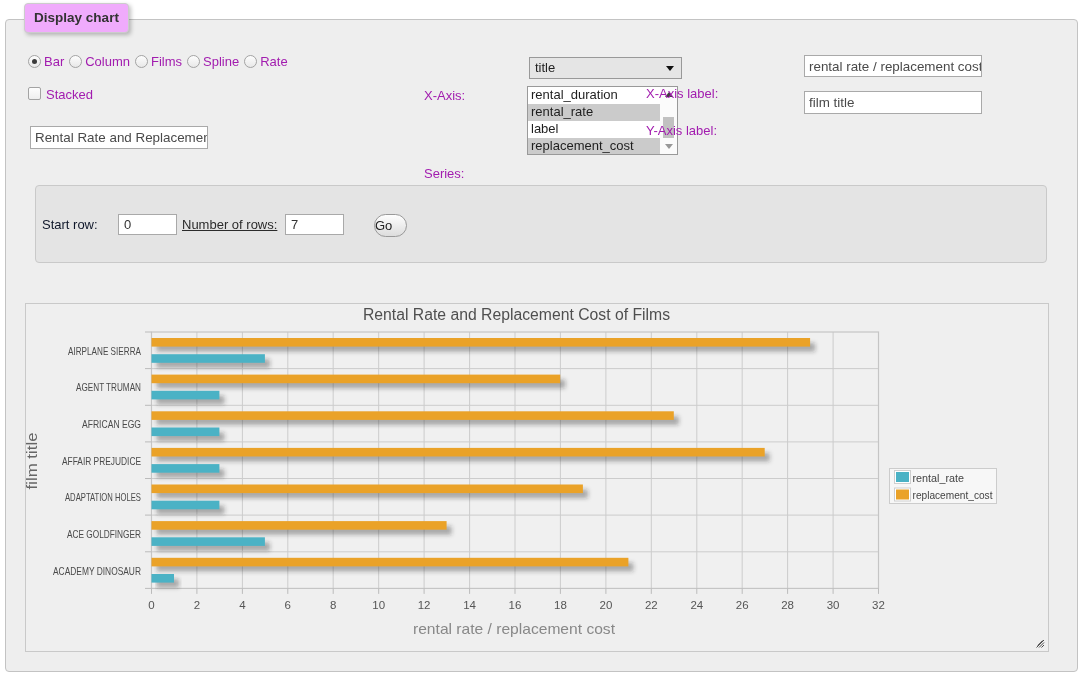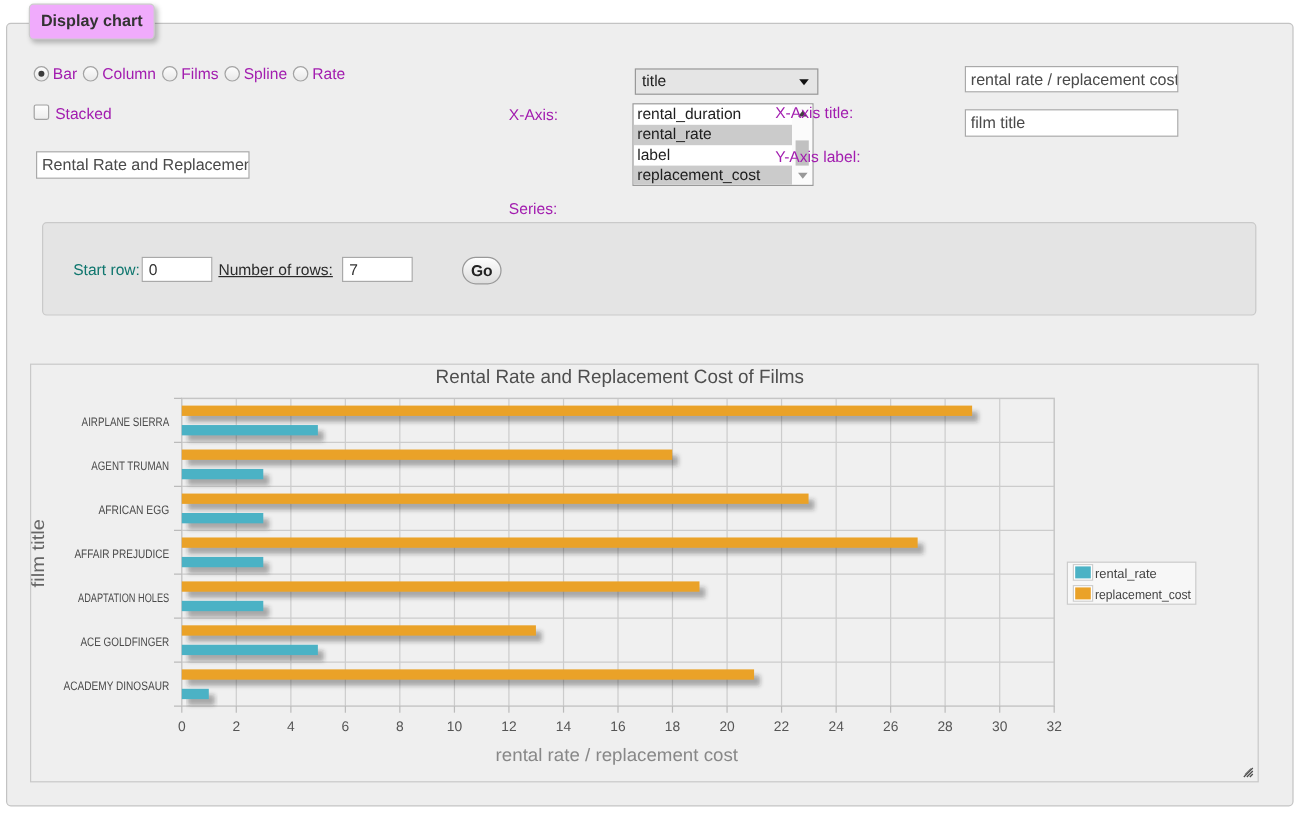--- a/index.html
+++ b/index.html
@@ -25,25 +25,25 @@
 #mlist .it { height:17px; font-size:13px; line-height:16px; color:#1e1e1e; padding-left:3px; white-space:nowrap; }
 #mlist .it.sel { background:#cbcbcb; }
 #sbar { position:absolute; right:0; top:0; width:17px; height:67px; background:#fbfbfb; }
 #sbar .up { position:absolute; top:5px; left:4.5px; width:0; height:0; border-left:4px solid transparent; border-right:4px solid transparent; border-bottom:5px solid #404040; }
 #sbar .dn { position:absolute; bottom:5px; left:4.5px; width:0; height:0; border-left:4px solid transparent; border-right:4px solid transparent; border-top:5px solid #989898; }
 #sbar .th { position:absolute; top:30px; left:3px; width:11px; height:21px; background:#c1c1c1; }
 #xal { left:804px; top:55px; width:178px; height:22px; }
 #yal { left:804px; top:91px; width:178px; height:23px; }
 #rowbox { position:absolute; left:35px; top:185px; width:1012px; height:77.5px; background:#e4e4e4; border:1px solid #c9c9c9; border-radius:4px; }
 #rowbox .in { position:absolute; background:#fff; border:1px solid #a9a9a9; font-size:13px; color:#333; line-height:19px; padding-left:5px; height:21px; top:28px; font-family:"Liberation Sans", sans-serif; }
-#sr-lab { position:absolute; left:25px; top:31px; font-size:13px; color:#0f766e; }
+#sr-lab { position:absolute; left:6px; top:31px; font-size:13px; color:#0f172a; }
 #sr-in { left:82px; width:59px; }
 #nr-lab { position:absolute; left:146px; top:31px; font-size:13px; color:#2b2b2b;text-decoration:underline; }
 #nr-in { left:249px; width:59px; }
-#go { position:absolute; left:349px; top:28px; width:33px; height:23px; border:1px solid #999; border-radius:12px; background:linear-gradient(#fefefe,#ddd); font-size:13px; color:#222; font-weight:bold; text-align:center; line-height:21px; }
+#go { position:absolute; left:338px; top:28px; width:33px; height:23px; border:1px solid #999; border-radius:12px; background:linear-gradient(#fefefe,#ddd); font-size:13px; color:#222; font-weight:normal; line-height:21px; }
 #chart { position:absolute; left:25px; top:303px; width:1023.5px; height:348.5px; background:#efefef; border:1px solid #c9c9c9; }
 </style></head>
 <body>
 <div id="fs"></div>
 <div id="lg">Display chart</div>
 <div id="radios">
   <span class="rad on"></span>
     <span class="lab rlab">Bar</span>
   <span class="rad"></span>
     <span class="lab rlab">Column</span>
@@ -66,21 +66,21 @@
   <div class="it">rental_duration</div>
   <div class="it sel">rental_rate</div>
   <div class="it">label</div>
   <div class="it sel">replacement_cost</div>
   <div id="sbar">
       <span class="up"></span>
       <span class="dn"></span>
       <span class="th"></span>
     </div>
 </div>
-<div class="lab rt" id="xal-lab">X-Axis title:</div>
+<div class="lab rt" id="xal-lab">X-Axis label:</div>
 <div class="inp" id="xal">rental rate / replacement cost</div>
 <div class="lab rt" id="yal-lab">Y-Axis label:</div>
 <div class="inp" id="yal">film title</div>
 <div id="rowbox">
   <span id="sr-lab">Start row:</span>
     <div class="in" id="sr-in">0</div>
   <span id="nr-lab">Number of rows:</span>
     <div class="in" id="nr-in">7</div>
   <div id="go">Go</div>
 </div>

